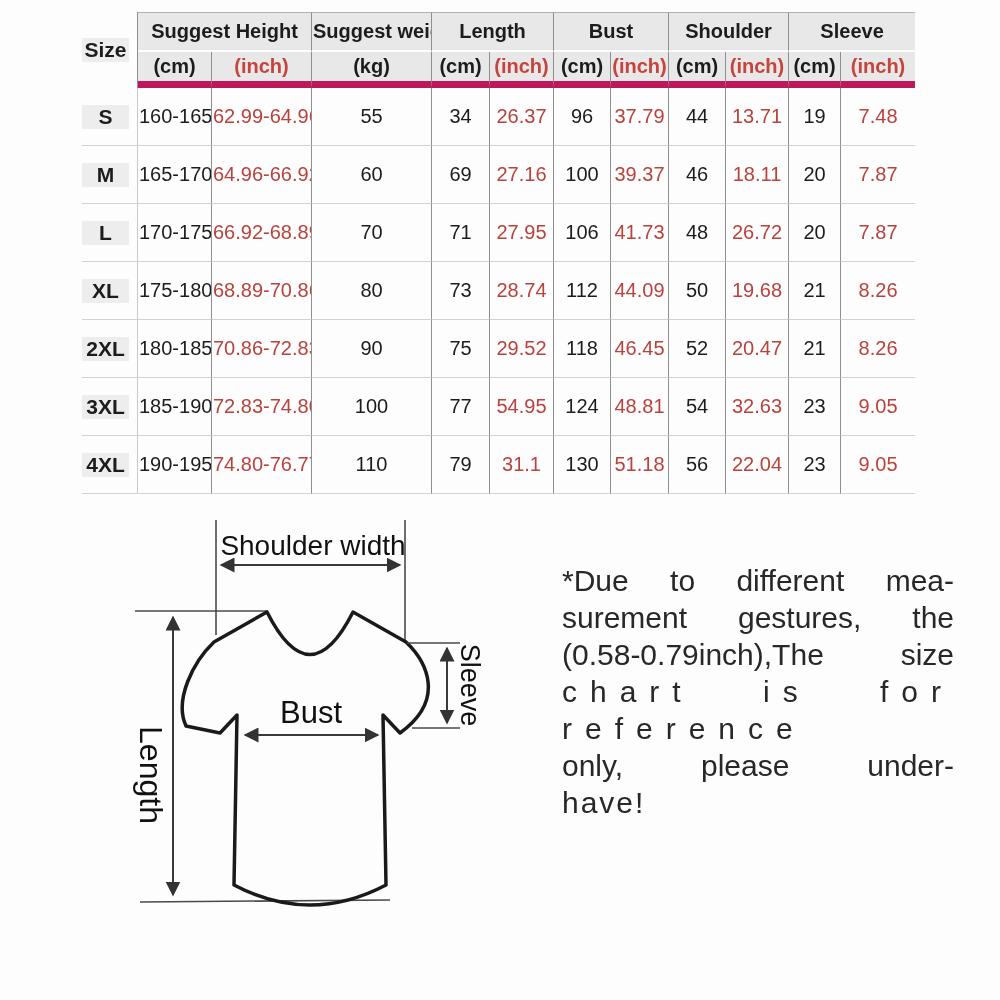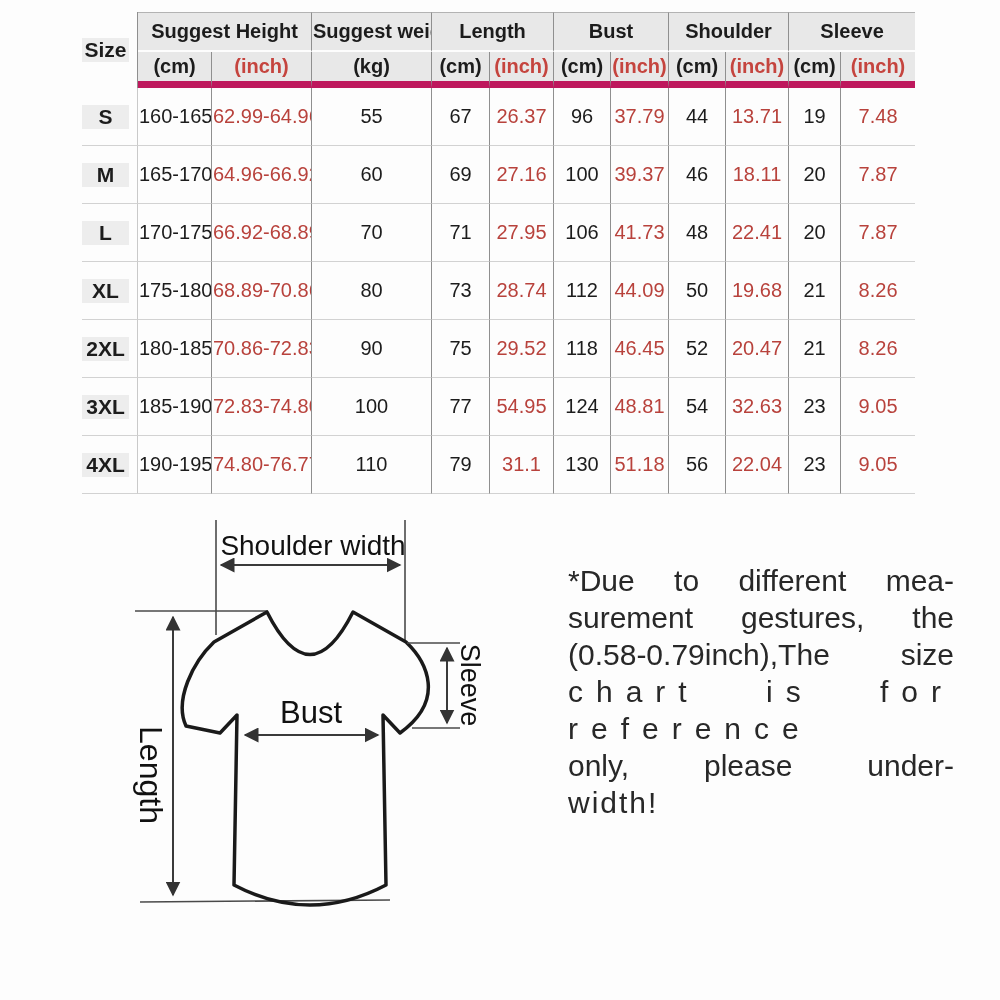--- a/index.html
+++ b/index.html
@@ -52,21 +52,21 @@
   .refline{stroke:#4a4a4a;stroke-width:1.6;fill:none;}
   .measure{stroke:var(--measure-stroke);stroke-width:2;fill:none;}
   .dlabel{fill:#111;font-family:"Liberation Sans",sans-serif;}
   .dlabel.shoulder{font-size:28px;}
   .dlabel.bust{font-size:31px;}
   .dlabel.length{font-size:32px;}
   .dlabel.sleeve{font-size:27px;}
 
   
   .disclaimer{position:absolute;left:562px;top:562px;width:392px;font-size:30px;line-height:37px;color:#282828;}
-  .disclaimer .line{text-align:justify;text-align-last:justify;margin-left:6px;}
+  .disclaimer .line{text-align:justify;text-align-last:justify;}
   .disclaimer .line:nth-child(4){letter-spacing:13px;}
   .disclaimer .line:nth-child(7){letter-spacing:3px;}
   .disclaimer .line.last{text-align-last:left;letter-spacing:2px;}
 </style>
 </head>
 <body>
 
 <div class="canvas">
 
   <div class="size-table-wrap">
@@ -112,21 +112,21 @@
         </tr>
       </thead>
       <tbody>
           <tr>
             <td class="size-cell">
               <div class="chip">S</div>
             </td>
             <td>160-165</td>
             <td class="red">62.99-64.96</td>
             <td>55</td>
-            <td>67</td>
+            <td>34</td>
             <td class="red">26.37</td>
             <td>96</td>
             <td class="red">37.79</td>
             <td>44</td>
             <td class="red">13.71</td>
             <td>19</td>
             <td class="red">7.48</td>
           </tr>
           <tr>
             <td class="size-cell">
@@ -149,21 +149,21 @@
               <div class="chip">L</div>
             </td>
             <td>170-175</td>
             <td class="red">66.92-68.89</td>
             <td>70</td>
             <td>71</td>
             <td class="red">27.95</td>
             <td>106</td>
             <td class="red">41.73</td>
             <td>48</td>
-            <td class="red">22.41</td>
+            <td class="red">26.72</td>
             <td>20</td>
             <td class="red">7.87</td>
           </tr>
           <tr>
             <td class="size-cell">
               <div class="chip">XL</div>
             </td>
             <td>175-180</td>
             <td class="red">68.89-70.86</td>
             <td>80</td>
@@ -255,16 +255,16 @@
     <line class="measure" x1="357" y1="153" x2="357" y2="228" marker-start="url(#ah)" marker-end="url(#ah)"></line>
     <text class="dlabel sleeve" transform="rotate(90 379 190)" x="379" y="198" text-anchor="middle">Sleeve</text>
   </svg>
 
   <div class="disclaimer">
       <div class="line">*Due to different mea-</div>
       <div class="line">surement gestures, the</div>
       <div class="line">(0.58-0.79inch),The size</div>
       <div class="line">chart is for reference</div>
       <div class="line">only, please under-</div>
-      <div class="line last">width!</div>
+      <div class="line last">have!</div>
     </div>
 
 </div>
 
 </body></html>

